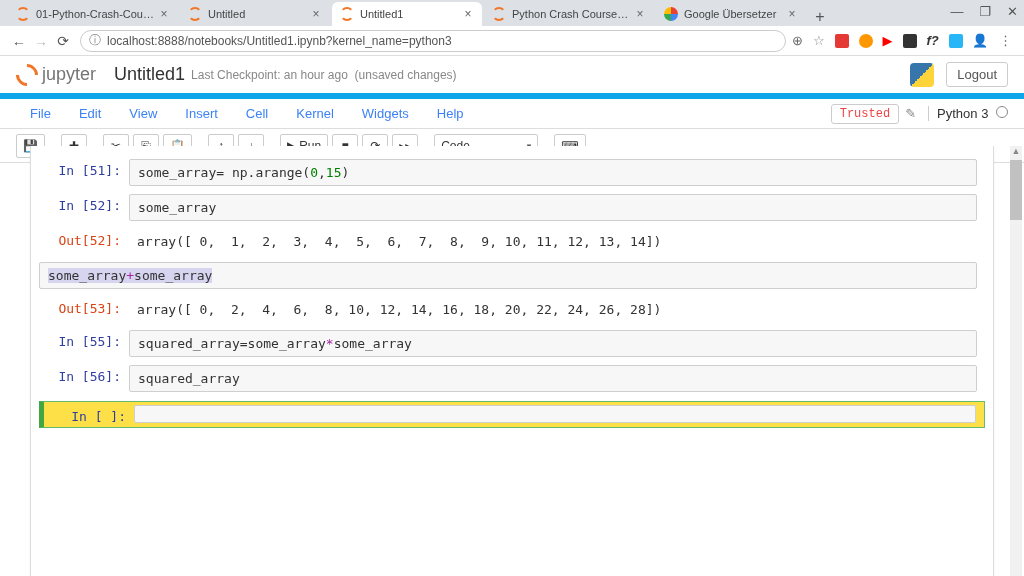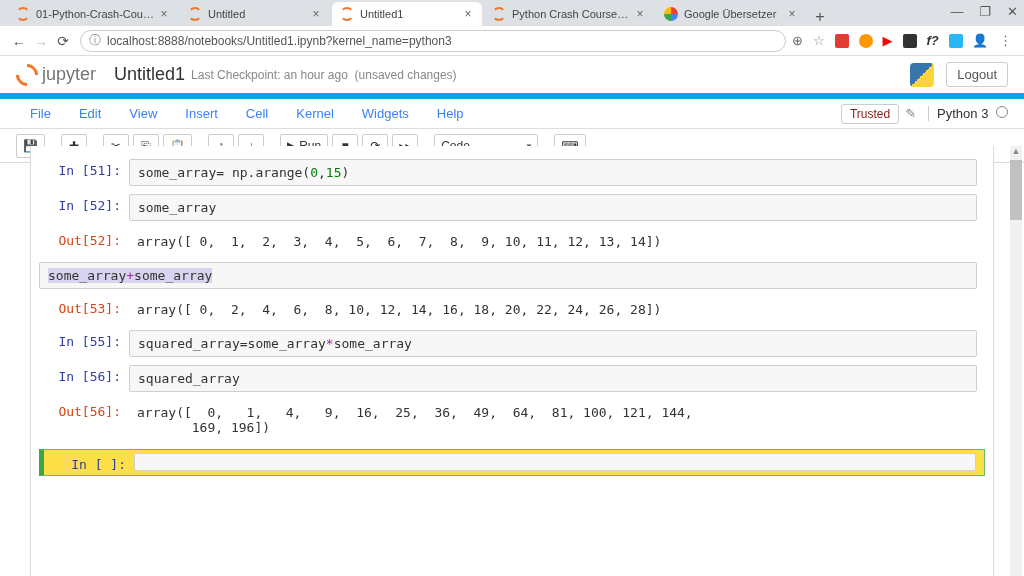--- a/index.html
+++ b/index.html
@@ -21,21 +21,21 @@
 .jp-logo { display: flex; align-items: center; font-size: 18px; color: #757575; }
 .jp-logo .o { width: 22px; height: 22px; border: 3px solid #f37626; border-radius: 50%; margin-right: 4px; display: inline-block; border-left-color: transparent; border-right-color: transparent; transform: rotate(45deg); position: relative; }
 .jp-title { font-size: 18px; color: #333; margin-left: 18px; }
 .jp-check { font-size: 12px; color: #888; margin-left: 6px; }
 .jp-spacer { flex: 1; }
 .jp-py-logo { width: 24px; height: 24px; margin-right: 12px; background: linear-gradient(135deg, #3776ab 50%, #ffd43b 50%); border-radius: 4px; }
 .logout-btn { border: 1px solid #ccc; border-radius: 3px; padding: 4px 10px; font-size: 13px; background: #fff; color: #555; }
 .menubar { display: flex; align-items: center; padding: 0 16px; height: 30px; border-bottom: 1px solid #ddd; font-size: 13px; }
 .menubar .m { padding: 0 14px; color: #3b82f6; }
 .menubar .right { display: flex; align-items: center; margin-left: auto; gap: 6px; }
-.trusted { border: 1px solid #ccc; border-radius: 3px; padding: 2px 8px; font-size: 12px; color: #7f1d1d; }
+.trusted { border: 1px solid #ccc; border-radius: 3px; padding: 2px 8px; font-size: 12px; color: #ef4444; font-family: Liberation Mono, monospace; }
 .kernel-ind { width: 12px; height: 12px; border: 1px solid #888; border-radius: 50%; display: inline-block; margin-left: 4px; }
 .kernel-name { border-left: 1px solid #ccc; padding-left: 8px; margin-left: 6px; font-size: 13px; color: #333; }
 .toolbar { display: flex; align-items: center; padding: 4px 16px; height: 34px; border-bottom: 1px solid #ddd; gap: 4px; }
 .tbtn { border: 1px solid #ccc; background: #fff; height: 24px; min-width: 26px; padding: 0 6px; display: flex; align-items: center; justify-content: center; font-size: 12px; color: #333; border-radius: 2px; }
 .tbtn.sel { min-width: 104px; justify-content: flex-start; padding-right: 18px; position: relative; }
 .tbtn.sel::after { content: "▾"; position: absolute; right: 6px; font-size: 9px; color: #555; }
 .tgap { width: 8px; }
 .notebook-area { position: absolute; top: 146px; left: 0; right: 0; bottom: 0; overflow: hidden; }
 .nb-container { background: #fff; margin: 0 30px; padding: 8px 8px 20px; border-left: 1px solid #ddd; border-right: 1px solid #ddd; height: 100%; box-shadow: 0 1px 3px rgba(0,0,0,0.05); }
 .cell { display: flex; margin: 2px 0; padding: 3px 0; }
@@ -207,27 +207,20 @@
           <div class="code-input"><span>squared_array=some_array</span><span class="k-op">*</span><span>some_array</span></div>
         </div>
     </div>
 
     <div class="cell">
       <div class="prompt in">In [56]:</div>
       <div class="cell-body">
           <div class="code-input">squared_array</div>
         </div>
     </div>
-    <div class="cell">
-      <div class="prompt out">Out[56]:</div>
-      <div class="cell-body">
-          <div class="code-output">array([  0,   1,   4,   9,  16,  25,  36,  49,  64,  81, 100, 121, 144,
-       169, 196])</div>
-        </div>
-    </div>
 
     <div class="cell selected" style="margin-top:6px">
       <div class="prompt in">In [ ]:</div>
       <div class="cell-body">
           <div class="code-input"></div>
         </div>
     </div>
 
   </div>
 </div>

